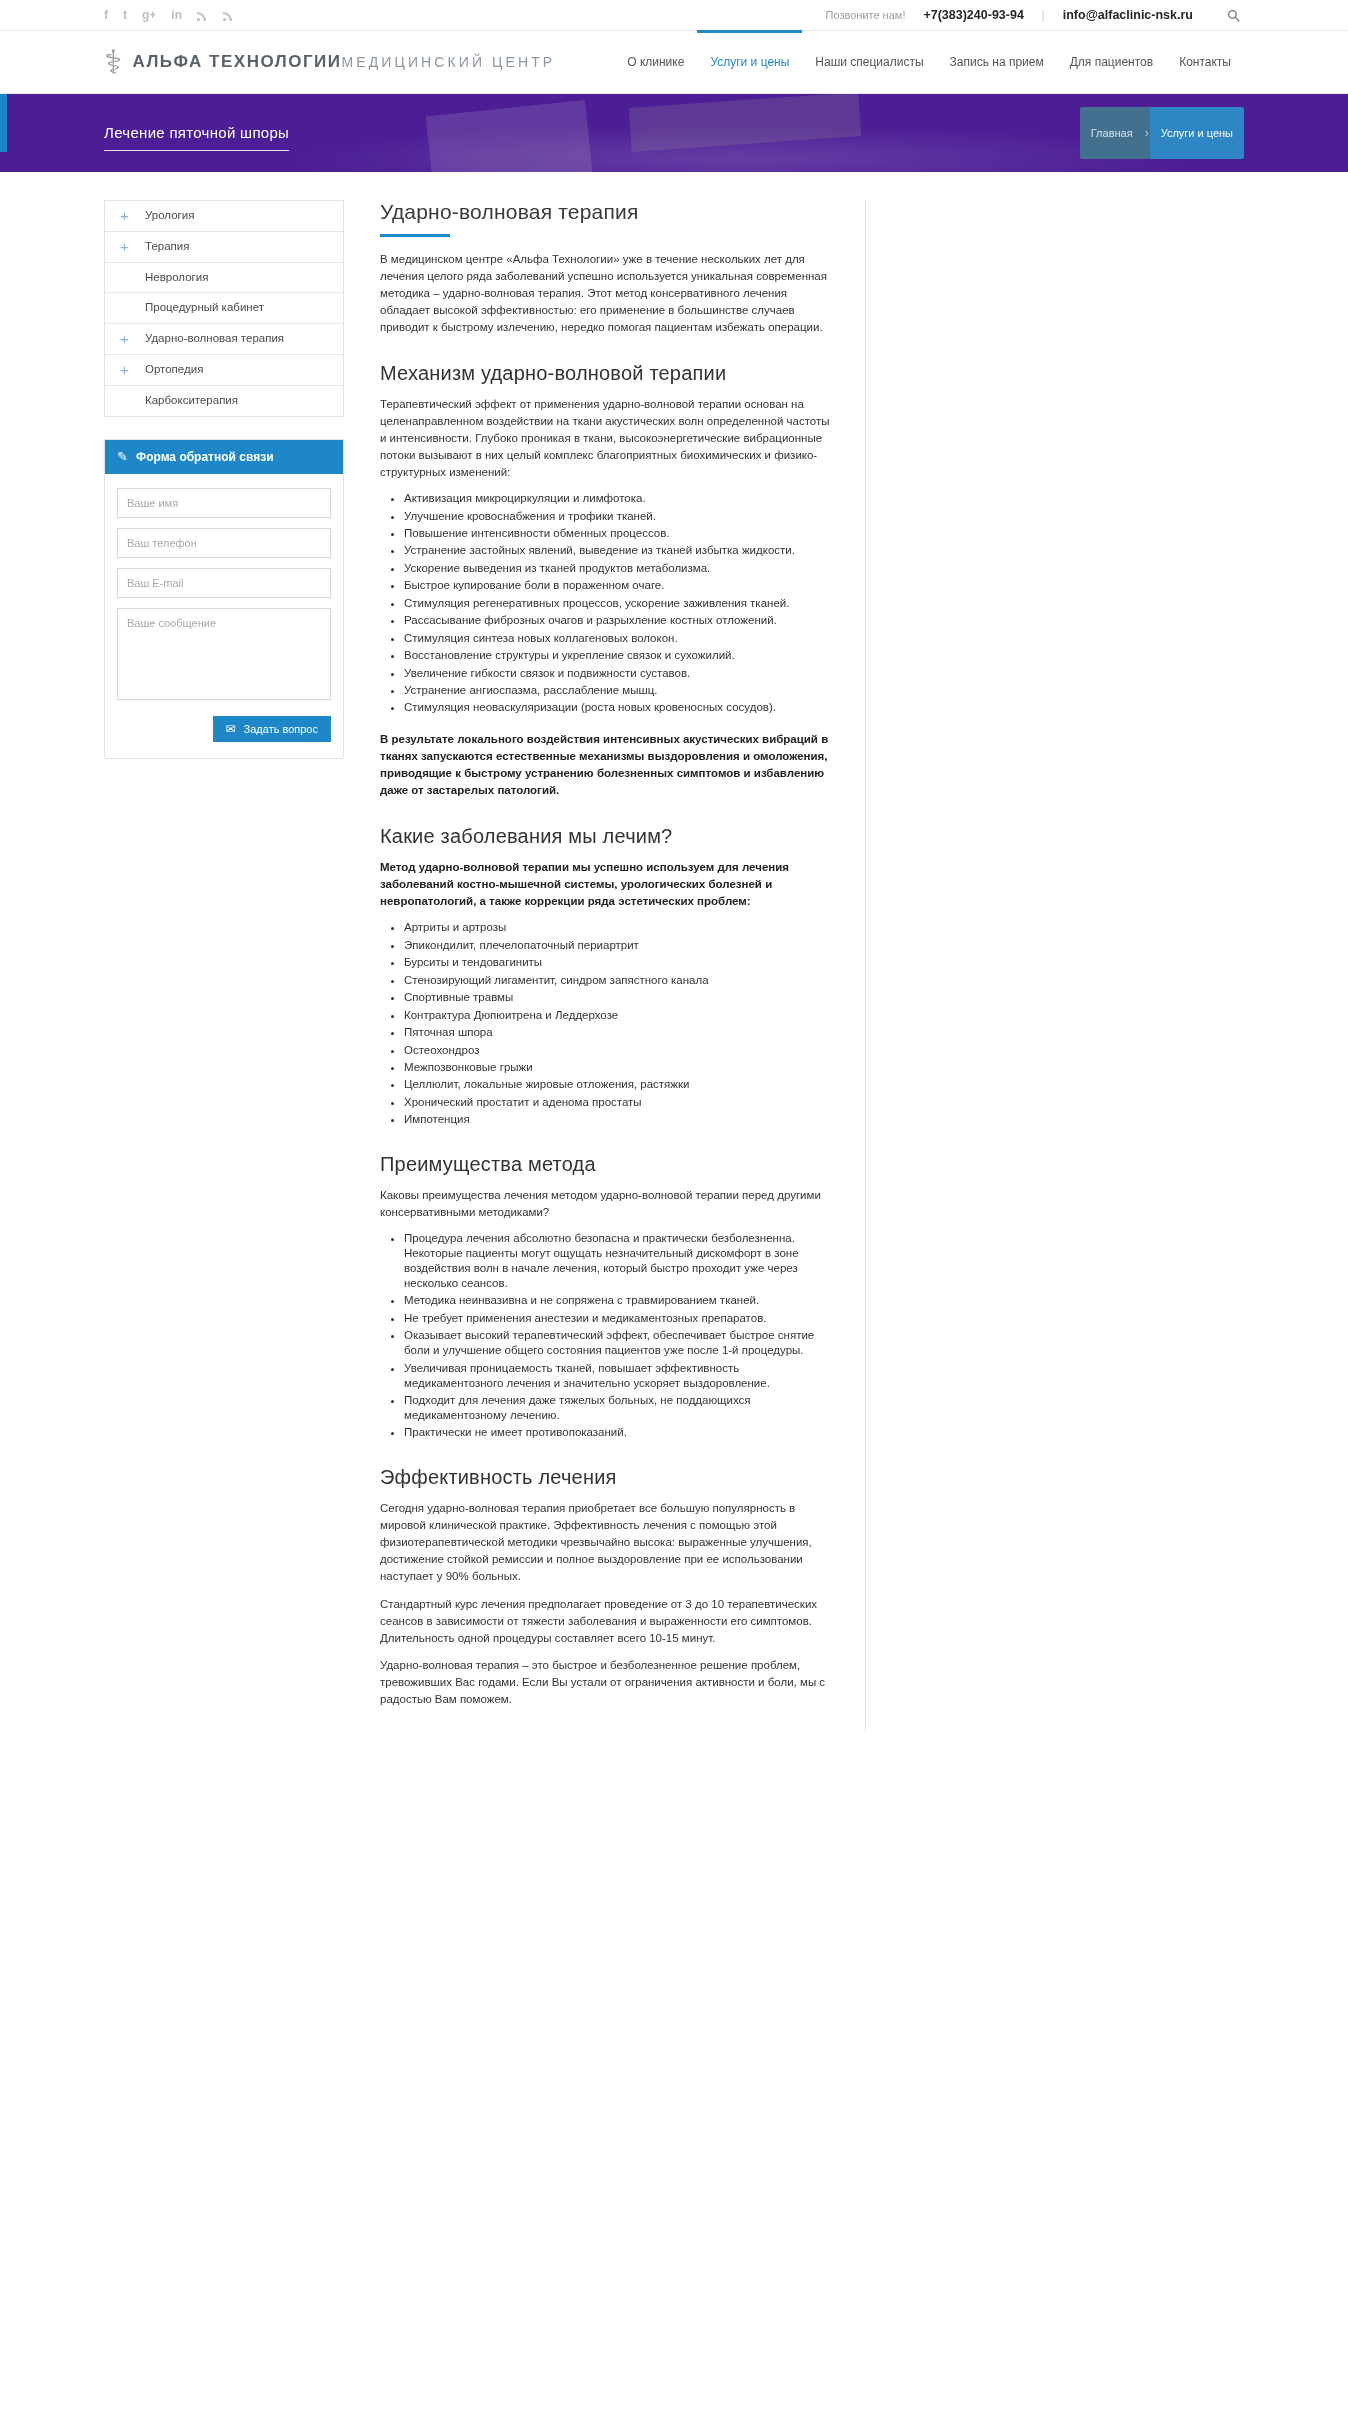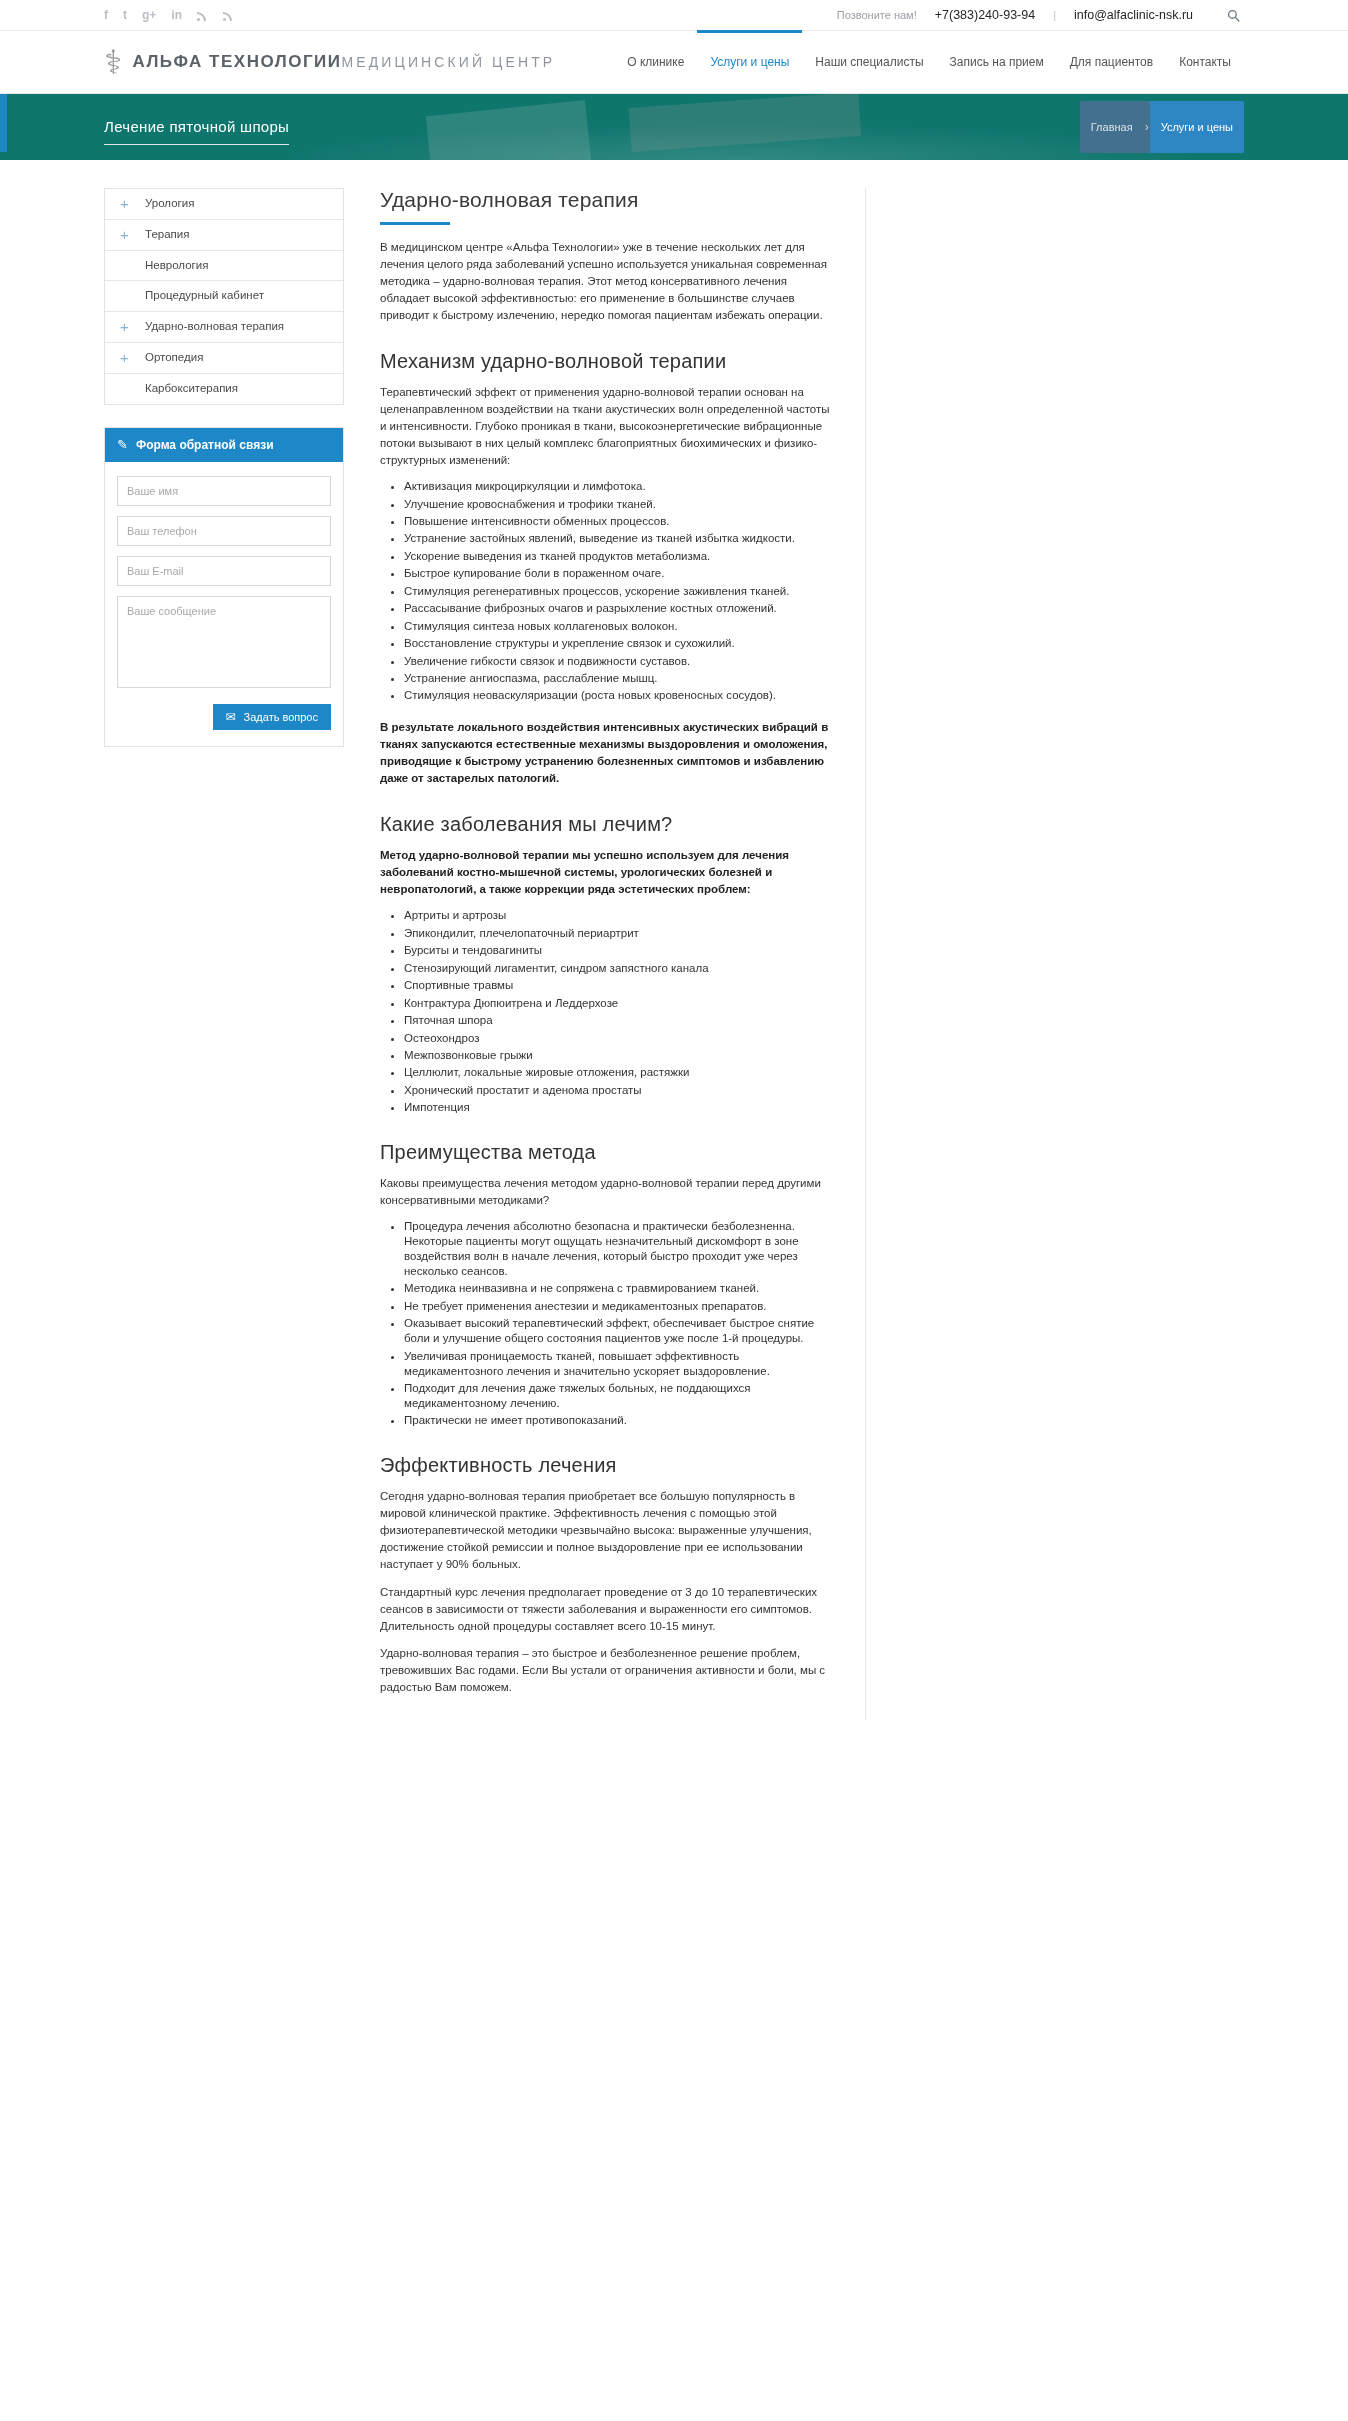--- a/index.html
+++ b/index.html
@@ -10,39 +10,39 @@
   
   .topbar{border-bottom:1px solid #ececec;background:#fff}
   .topbar-inner{display:flex;align-items:center;height:30px}
   .social{display:flex;gap:15px;align-items:center}
   .social-icon{color:#b9bfc4;font-size:12px;font-weight:bold;text-decoration:none;cursor:pointer;line-height:1;display:inline-flex;align-items:flex-end}
   .rss-shape{position:relative;width:11px;height:11px;display:inline-block}
   .rss-shape::before{content:"";position:absolute;left:0;bottom:0;width:3px;height:3px;border-radius:50%;background:#b9bfc4}
   .rss-shape::after{content:"";position:absolute;left:0;bottom:0;width:7px;height:7px;border:2px solid #b9bfc4;border-left:0;border-bottom:0;border-radius:0 100% 0 0}
   .contactline{margin-left:auto;display:flex;align-items:center;gap:18px;font-size:11px}
   .call-label{color:#9aa0a6}
-  .phone,.email{color:#262626;font-weight:normal;font-size:12.5px;text-decoration:none;cursor:pointer}
+  .phone,.email{color:#262626;font-weight:bold;font-size:12.5px;text-decoration:none;cursor:pointer}
   .vsep{color:#c9c9c9}
   .search-btn{margin-left:30px;cursor:pointer;display:flex;align-items:center;padding:4px}
 
   
   .header{background:#fff;border-bottom:1px solid #e8e8e8}
   .header-inner{display:flex;align-items:stretch;height:62px}
   .logo{display:flex;align-items:center;gap:10px;text-decoration:none;cursor:pointer}
   .logo-icon{font-size:34px;color:#9b9b9b;line-height:1}
   .logo-text{display:flex;flex-direction:row}
   .logo-title{font-size:17px;font-weight:bold;color:#5a6168;letter-spacing:1.5px}
   .logo-sub{font-size:14px;color:#8d969e;letter-spacing:3.1px;margin-top:2px}
   .main-nav{margin-left:auto;display:flex}
   .nav-item{display:flex;align-items:center;padding:0 13px;font-size:12px;color:#555;cursor:pointer;position:relative}
   .nav-item.active{color:var(--accent)}
   .nav-item.active::before{content:"";position:absolute;top:-1px;left:0;right:0;height:3px;background:var(--accent)}
 
   
-  .hero{position:relative;height:66px;background:linear-gradient(100deg,#1d1d1d 0%,#2a2a2a 28%,#4b4b49 52%,#39393 7 75%,#2d2d2b 100%);background-color:#0f766e;overflow:hidden}
+  .hero{position:relative;height:78px;background:linear-gradient(100deg,#1d1d1d 0%,#2a2a2a 28%,#4b4b49 52%,#39393 7 75%,#2d2d2b 100%);background-color:#4c1d95;overflow:hidden}
   .hero-blob1{position:absolute;left:430px;top:14px;width:160px;height:90px;background:#d6d6d2;opacity:.16;transform:rotate(-6deg)}
   .hero-blob2{position:absolute;left:630px;top:6px;width:230px;height:44px;background:#9a9a96;opacity:.22;transform:rotate(-4deg)}
   .hero-blob3{position:absolute;left:280px;top:30px;width:920px;height:70px;background:radial-gradient(ellipse at center,rgba(255,255,255,.14),transparent 70%)}
   .hero-accent{position:absolute;left:0;top:0;width:7px;height:58px;background:var(--accent)}
   .hero-inner{position:relative;display:flex;align-items:center;height:100%}
   .hero-title{font-size:15px;font-weight:400;color:#fff;border-bottom:1px solid rgba(255,255,255,.85);padding-bottom:9px;margin-top:8px;letter-spacing:.3px}
   .breadcrumb{margin-left:auto;display:flex;align-items:stretch;font-size:11px;border-radius:2px;overflow:hidden}
   .bc-item{color:#d9e4ec;text-decoration:none;padding:20px 11px;background:var(--bc-dark);cursor:pointer;display:flex;align-items:center}
   .bc-item.current{background:#2e86c5;color:#fff}
   .bc-sep{display:flex;align-items:center;background:var(--bc-dark);color:#bcd0de;padding:0 1px;font-size:12px}

